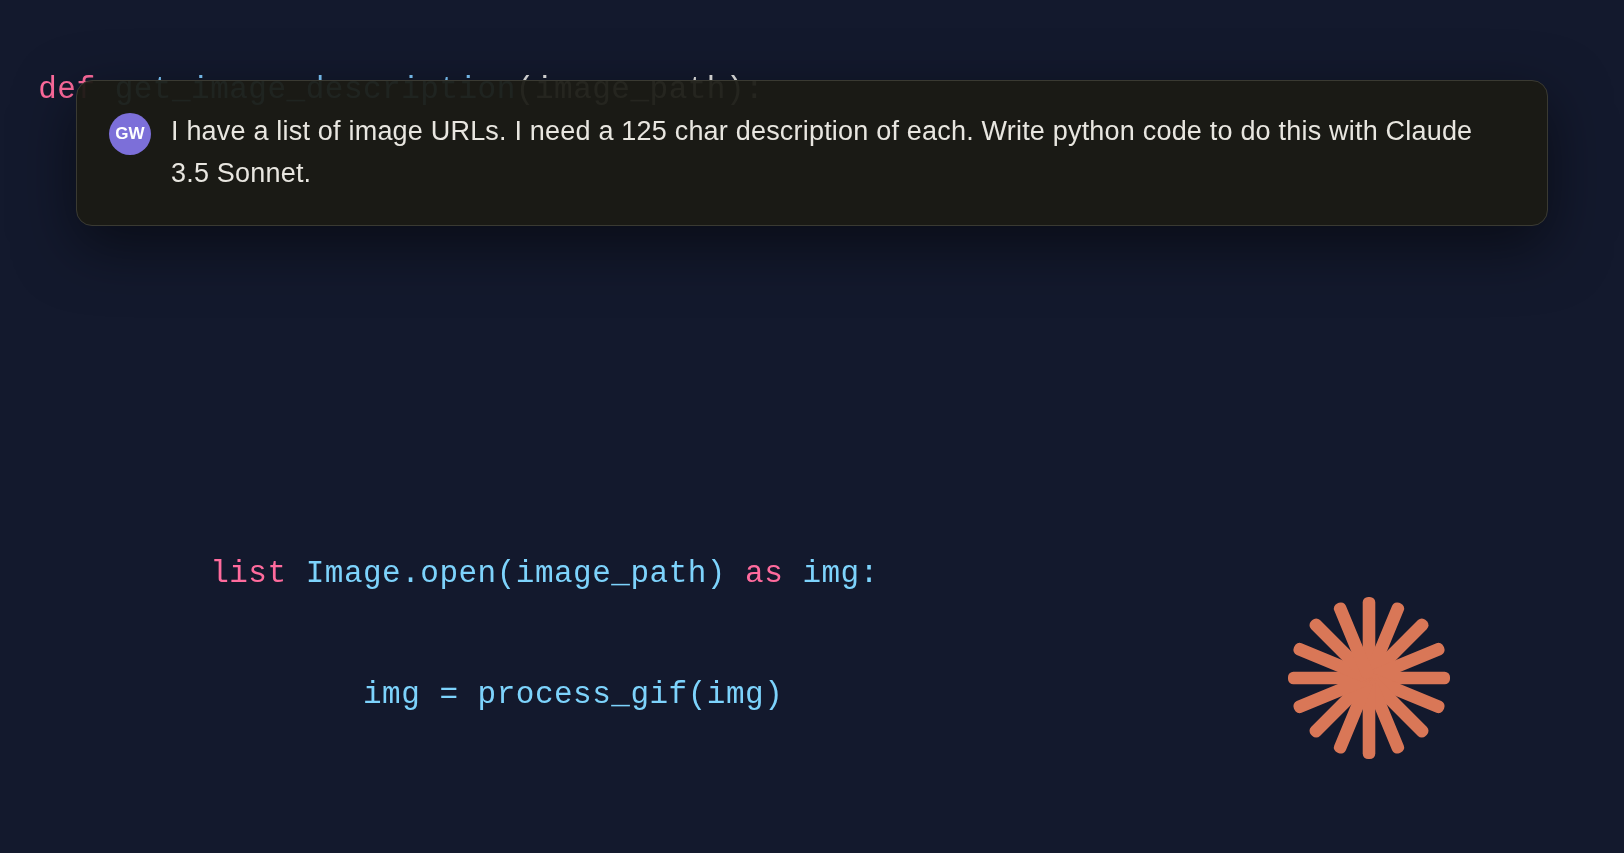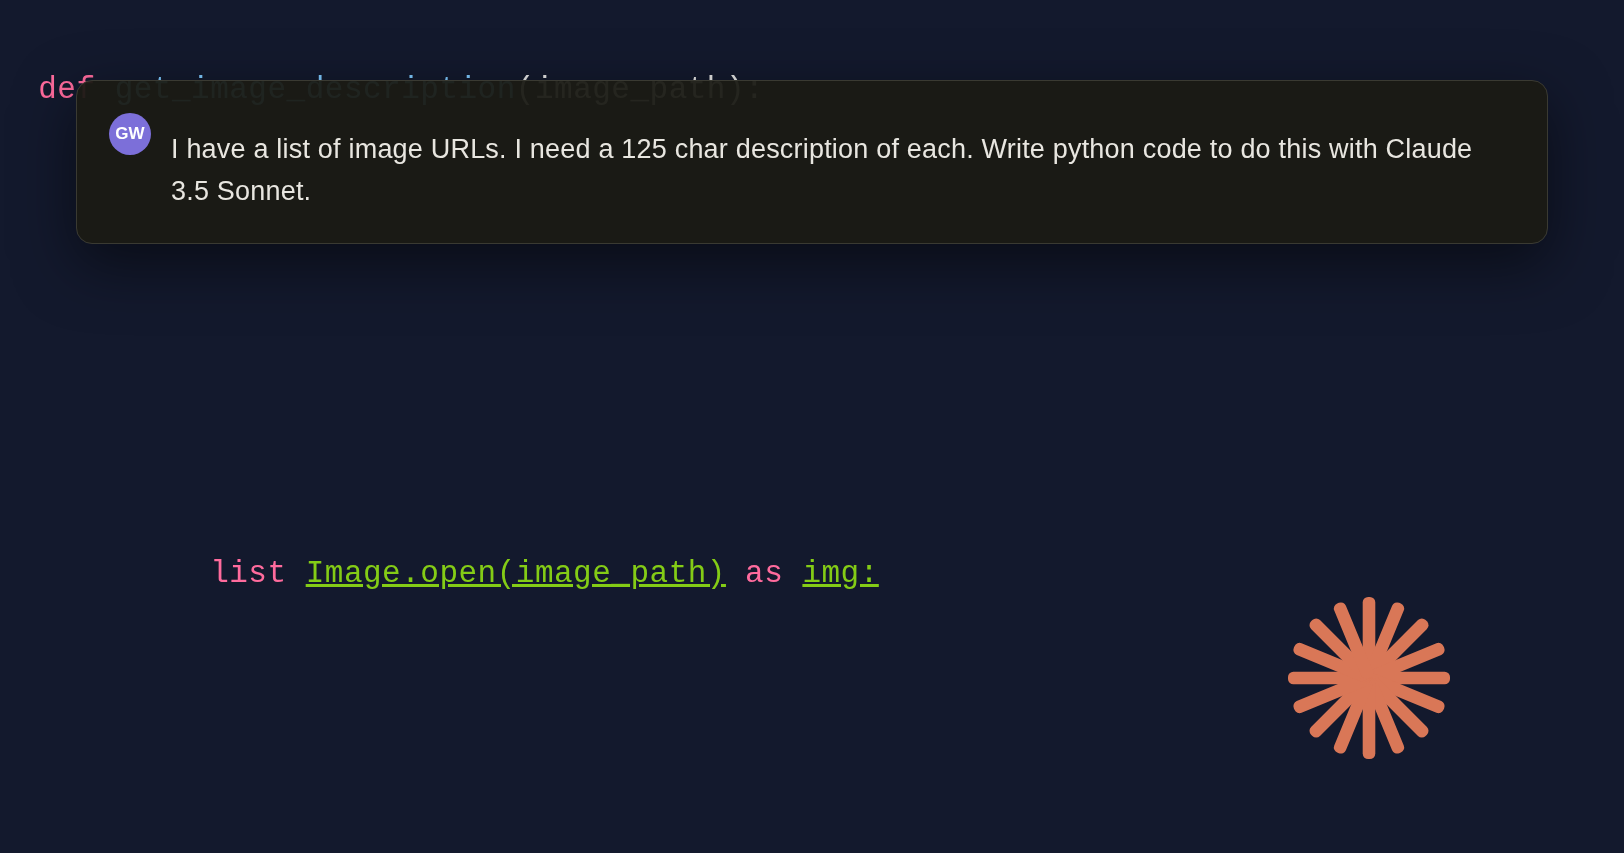--- a/index.html
+++ b/index.html
@@ -30,21 +30,21 @@
       display: block;
     }
     
     .keyword { color: #ff6b9d; }
     .function-name { color: #7fcaff; }
     .paren { color: #e6e6e6; }
     .param { color: #e6e6e6; }
     .colon { color: #e6e6e6; }
     .operator { color: #e6e6e6; }
     .string { color: #d4d88f; }
-    .ident { color: #84cc16; text-decoration: underline; }
+    .ident { color: #7dd3fc; }
     
     .chat-overlay {
       position: absolute;
       top: 80px;
       left: 76px;
       right: 76px;
       background: rgba(26, 26, 20, 0.95);
       border: 1px solid #3a3a32;
       border-radius: 16px;
       padding: 30px 32px;
@@ -69,21 +69,20 @@
       flex-shrink: 0;
       margin-top: 2px;
     }
     
     .chat-text {
       color: #e8e6e0;
       font-family: -apple-system, BlinkMacSystemFont, 'Segoe UI', sans-serif;
       font-size: 27px;
       line-height: 1.55;
       letter-spacing: 0.2px;
-      margin-top: 18px;
     }
     
     .starburst {
       position: absolute;
       bottom: 85px;
       right: 165px;
       width: 180px;
       height: 180px;
     }
     
@@ -94,20 +93,21 @@
   </style>
 </head>
 <body>
 
 <div class="code-container">
 <span class="line">  <span class="keyword">def</span> <span class="function-name">get_image_description</span><span class="paren">(</span><span class="param">image_path</span><span class="paren">)</span><span class="colon">:</span></span>
 <span class="line"> </span>
 <span class="line"> </span>
 <span class="line"> </span>
 <span class="line">           <span class="keyword">list</span> <span class="ident">Image.open(image_path)</span> <span class="keyword">as</span> <span class="ident">img:</span></span>
+<span class="line">                   <span class="ident">img = process_gif(img)</span></span>
 
 
 
 
 
 
 
 </div>
 
 <div class="chat-overlay">

